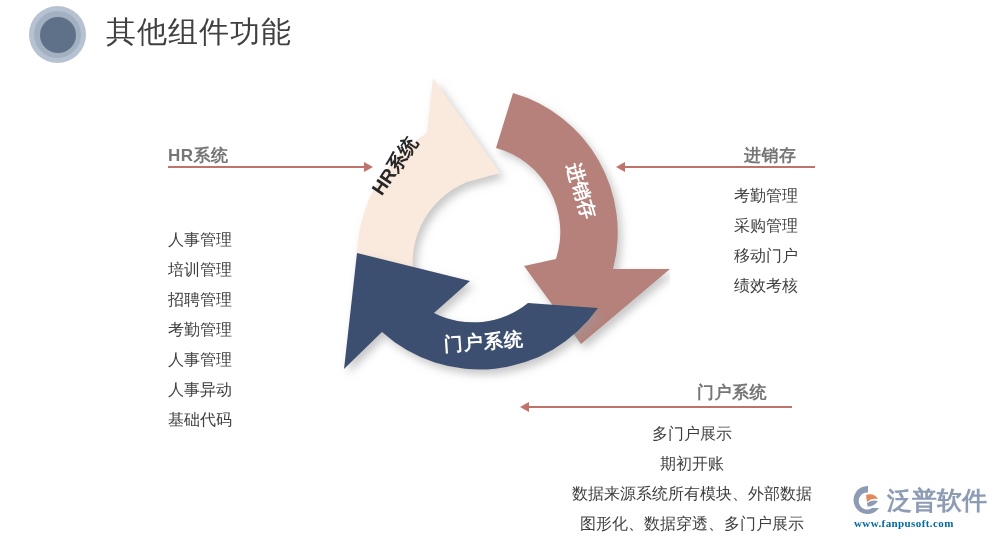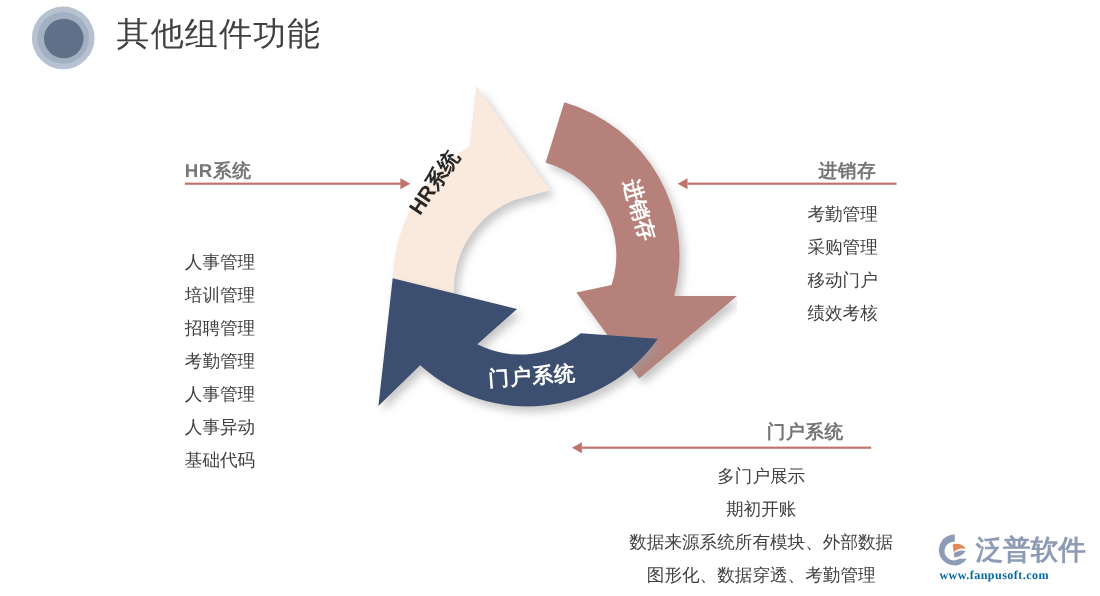--- a/index.html
+++ b/index.html
@@ -273,21 +273,21 @@
     <div class="li">绩效考核</div>
   </div>
 
   <div class="section-head" style="left:697px; top:381px;">门户系统</div>
   <div class="rule" style="left:529px; top:406px; width:263px;"></div>
   <div class="arrowhead left" style="left:520px; top:402px;"></div>
   <div class="item-list" style="left:527px; top:419px; width:330px;text-align:center;">
     <div class="li">多门户展示</div>
     <div class="li">期初开账</div>
     <div class="li">数据来源系统所有模块、外部数据</div>
-    <div class="li">图形化、数据穿透、考勤管理</div>
+    <div class="li">图形化、数据穿透、多门户展示</div>
   </div>
 
   <div class="logo">
     <div class="logo-row">
       <div class="logo-mark">
         <svg width="32" height="32" viewBox="0 0 32 32">
           <path d="M16 2 A14 14 0 1 0 27 24 L20 24 A8.5 8.5 0 1 1 16 8.5 Z" fill="#8d9cb4"></path>
           <path d="M14 11 C19 9 24 11 26 15 C22 14 18 15 15 18 Z" fill="#e08a5a"></path>
           <path d="M15 19 C19 16 23 16 26 17 C23 21 19 23 15.5 22.5 Z" fill="#8d9cb4"></path>
         </svg>

